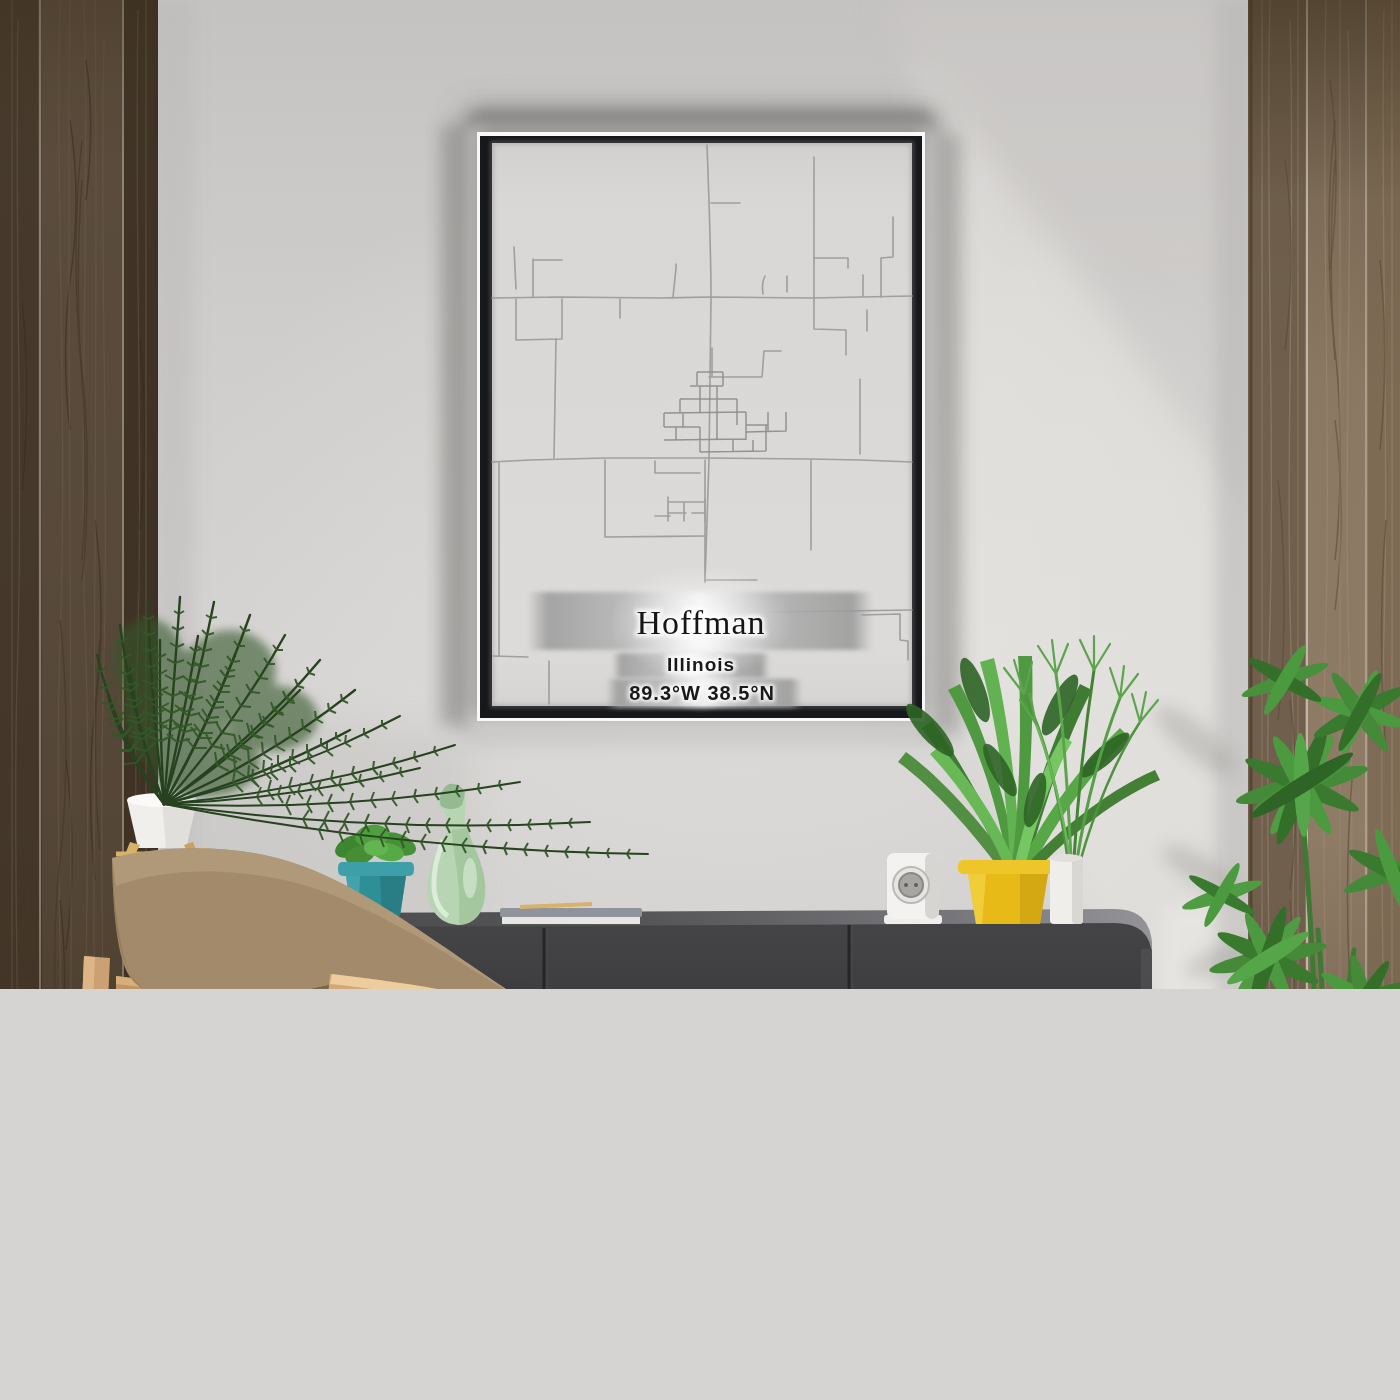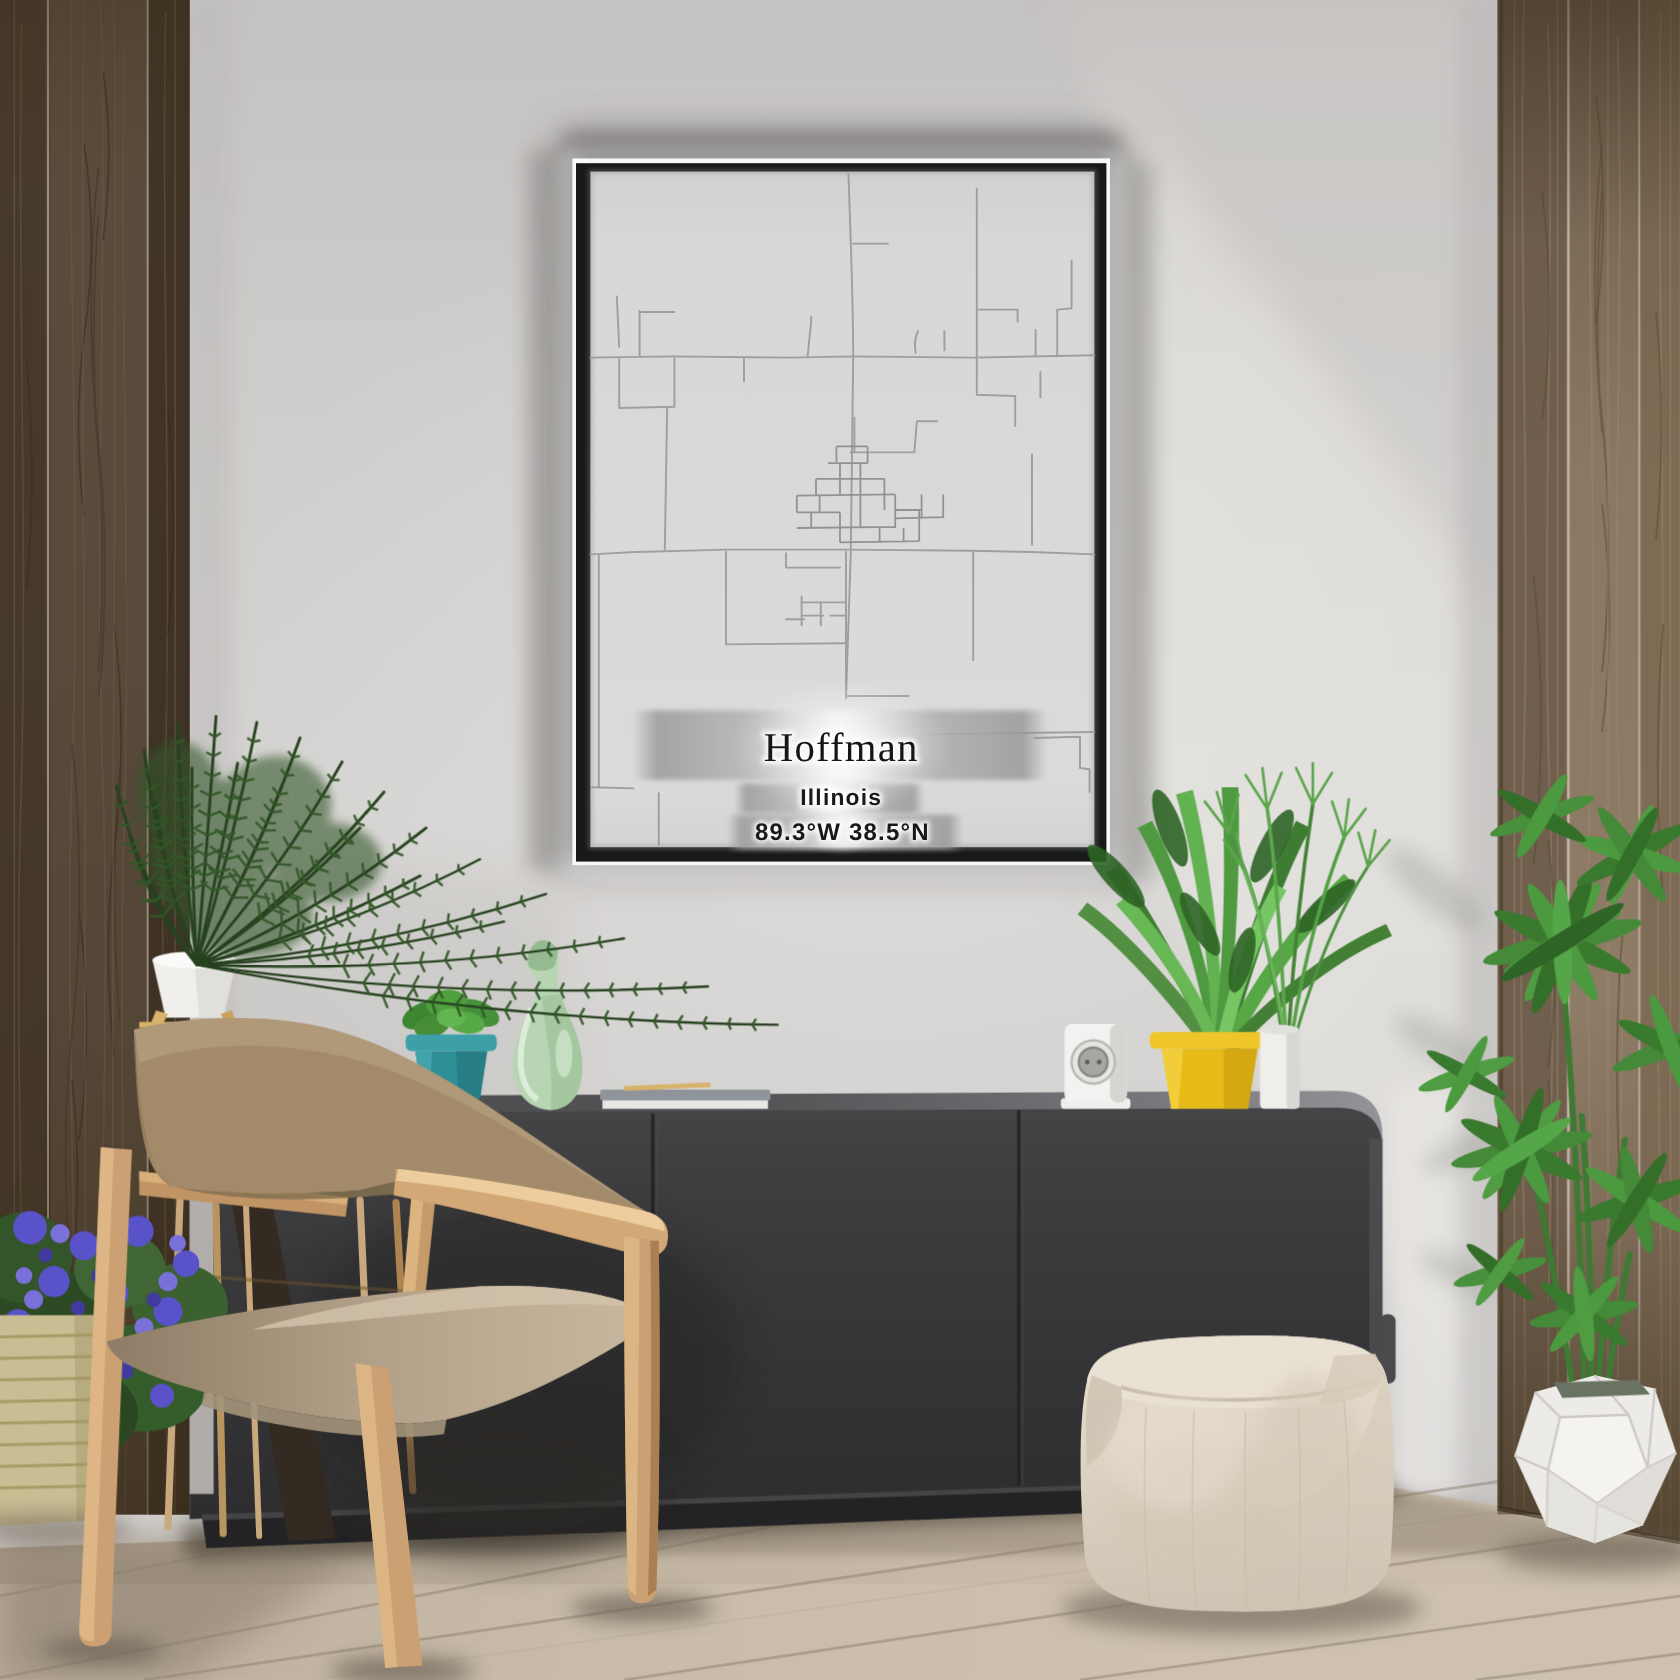--- a/index.html
+++ b/index.html
@@ -1,16 +1,16 @@
 <!DOCTYPE html>
 <html><head>
 <meta charset="utf-8">
 <style>
   html,body{margin:0;padding:0;background:#d6d4d2;}
-  .stage{position:relative;width:1400px;height:1400px;overflow:hidden;font-family:"Liberation Sans",sans-serif;}
+  .stage{position:relative;width:1400px;height:989px;overflow:hidden;font-family:"Liberation Sans",sans-serif;}
   svg{display:block;}
 </style>
 </head>
 <body>
 <div class="stage">
 <svg width="1400" height="1400" viewBox="0 0 1400 1400" xmlns="http://www.w3.org/2000/svg">
 <defs>
   <linearGradient id="wallG" x1="0" y1="0" x2="0" y2="1">
     <stop offset="0" stop-color="#c5c3c2"></stop>
     <stop offset="0.25" stop-color="#cfcdcb"></stop>

